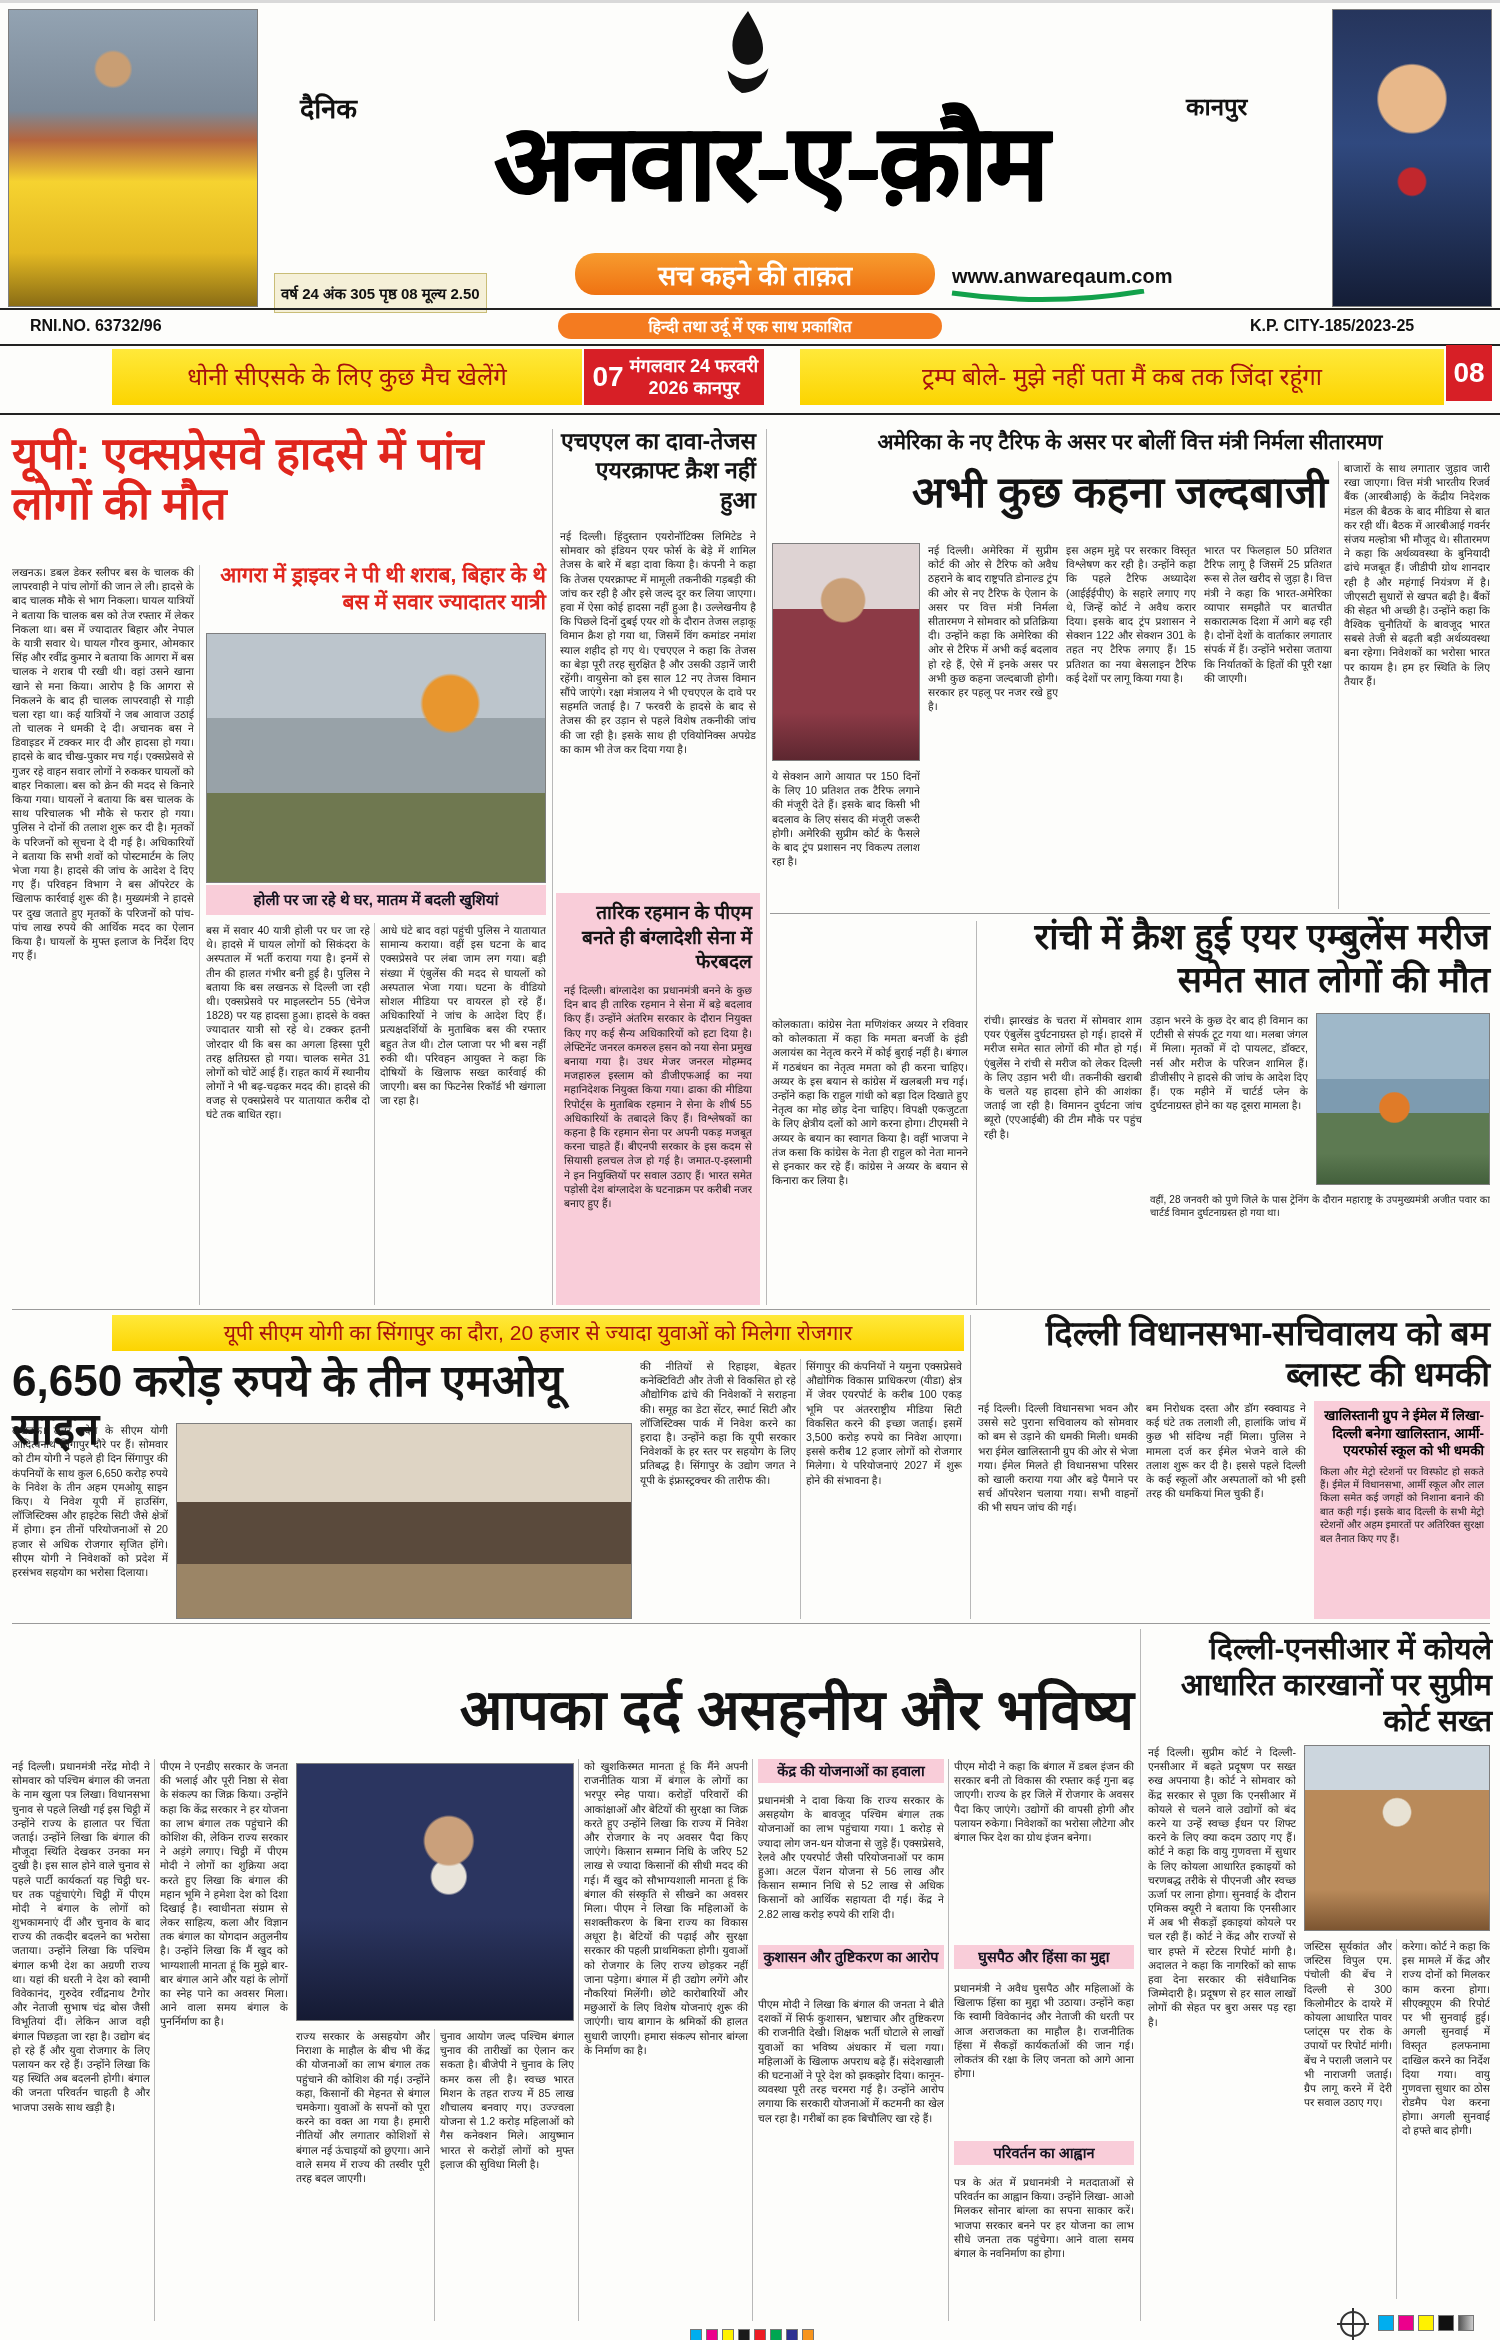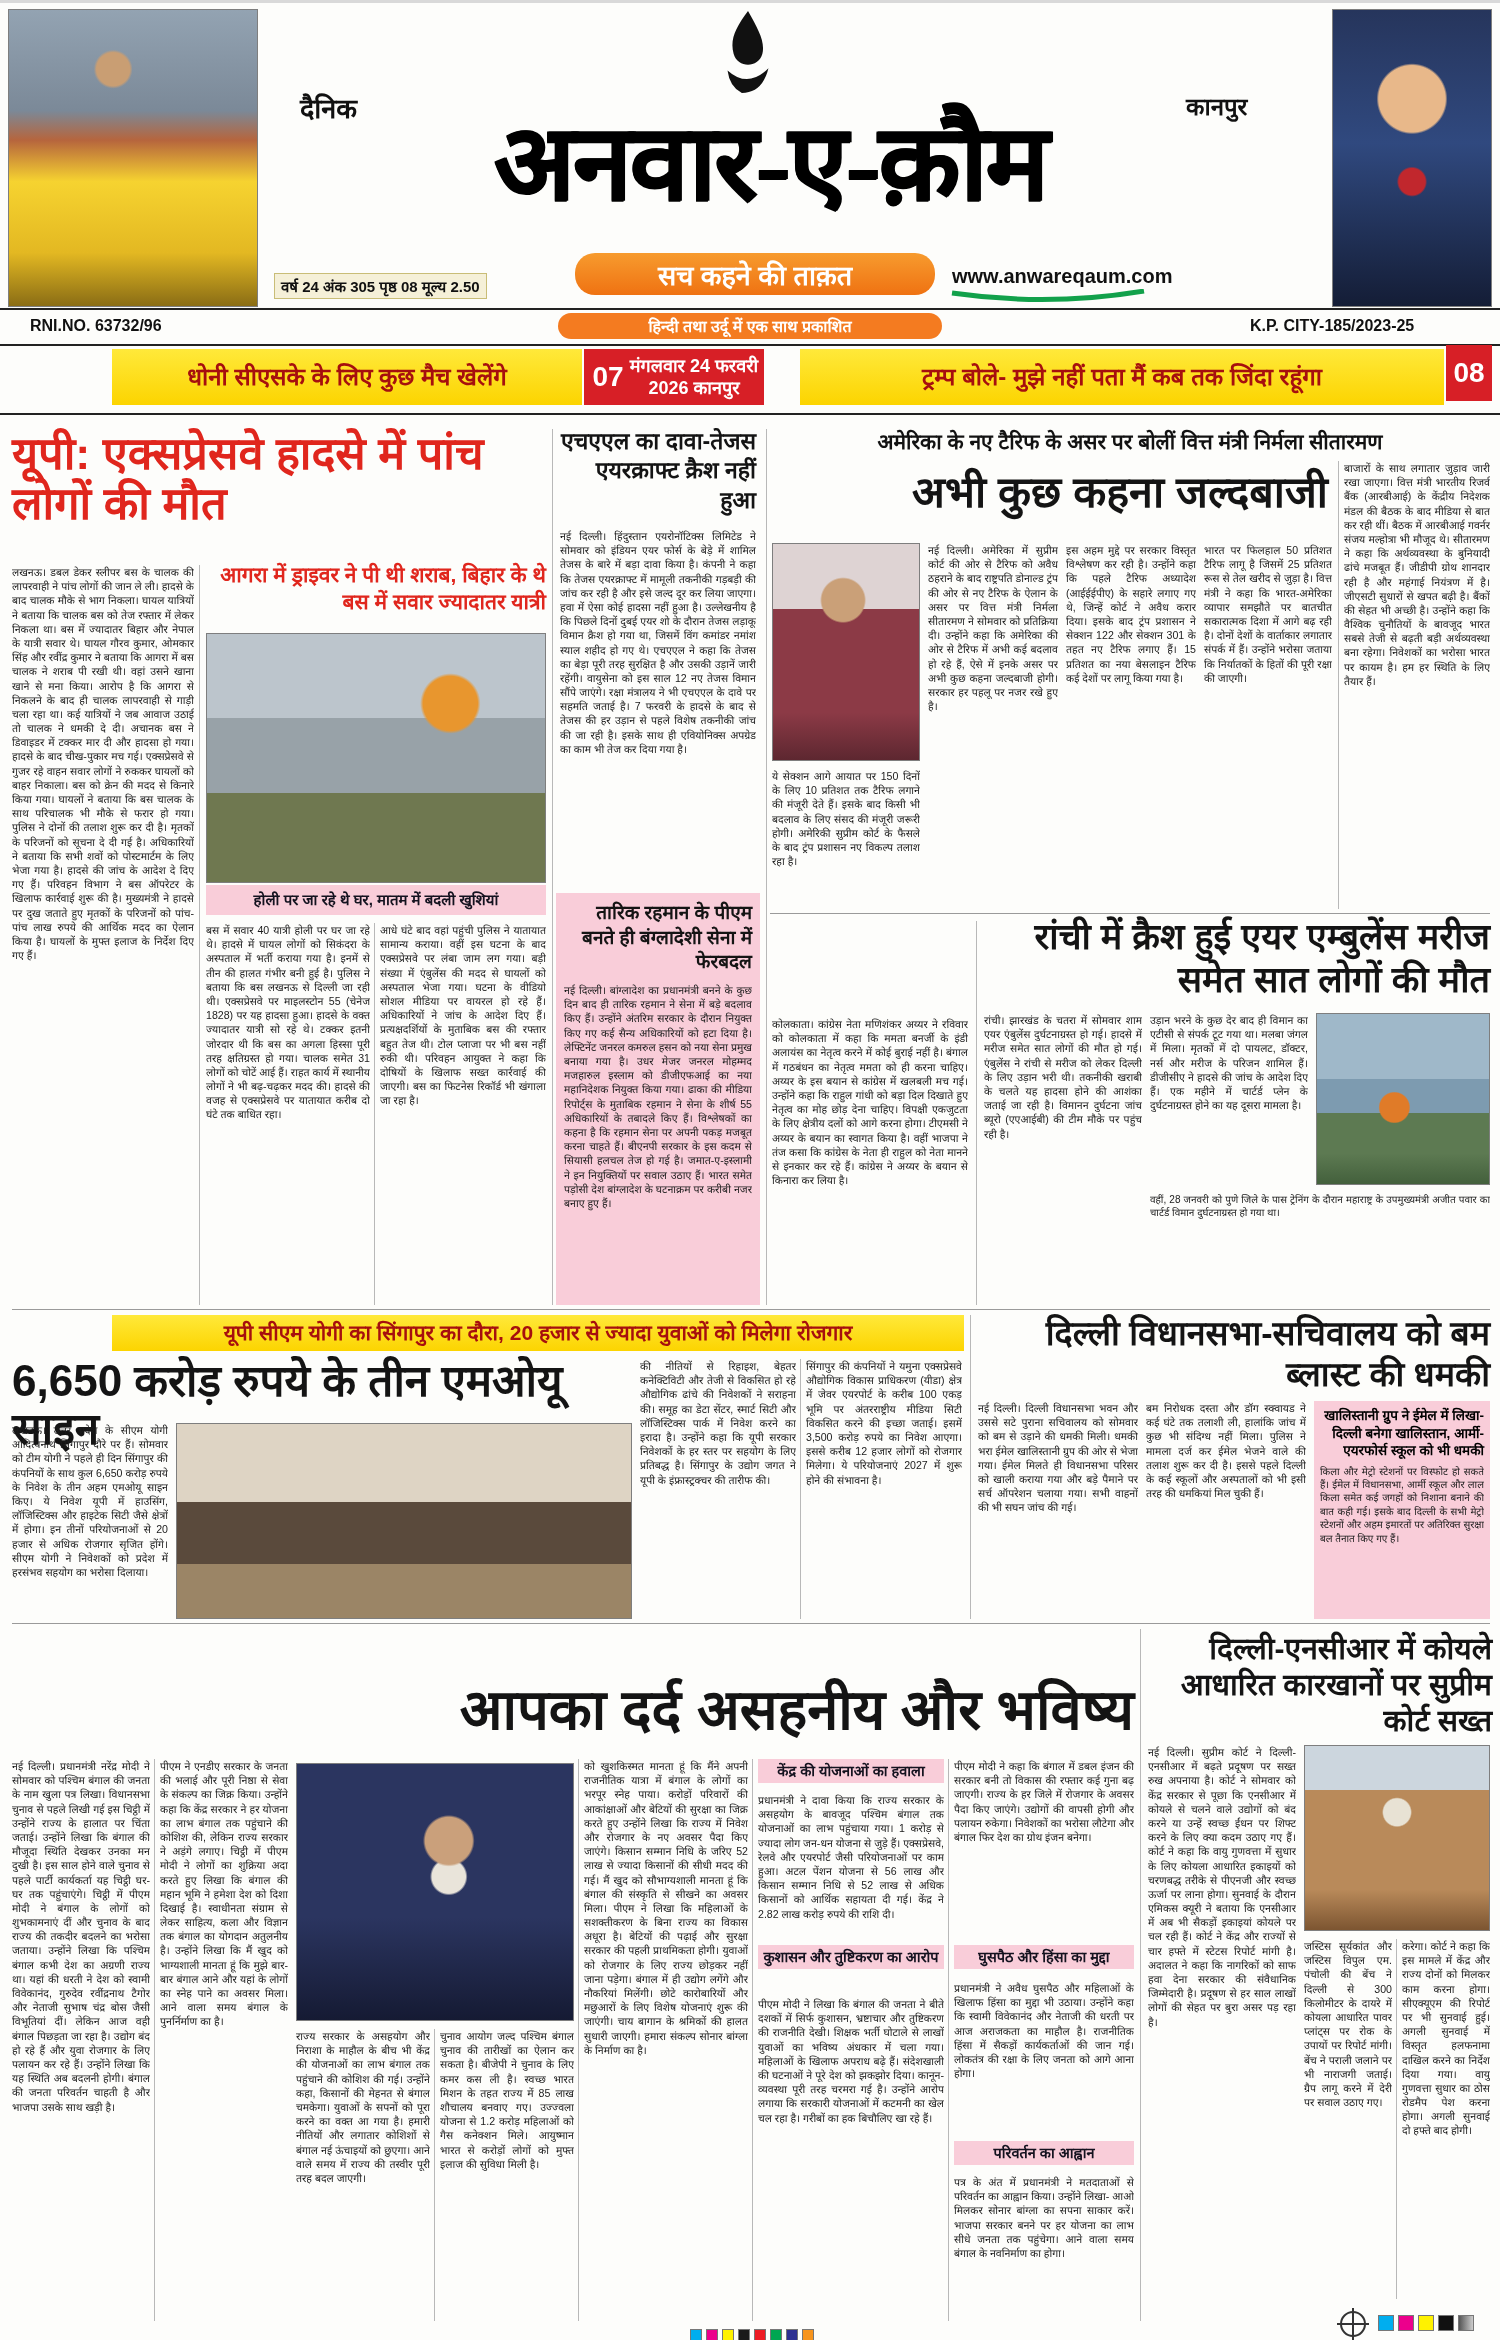--- a/index.html
+++ b/index.html
@@ -7,21 +7,21 @@
   body{font-family:"Liberation Sans",sans-serif}
   .page{position:relative;width:1500px;height:2340px;background:#fdfdfb;margin:3px auto;overflow:hidden}
   .abs{position:absolute}
   .bt{font-size:10.6px;line-height:1.34;text-align:justify;color:#1b1b1b;overflow:hidden}
   .hl{font-weight:bold;color:#111}
   .red{color:#d6251f}
   .center{text-align:right}
   .vr{position:absolute;width:1px;background:#b8b8b8}
   .hr{position:absolute;background:#222}
   .hrg{position:absolute;background:#9a9a9a}
-  .yellowbar{background:linear-gradient(180deg,#ffe93a,#fcd400);color:#a60f0e;font-weight:bold;
+  .yellowbar{background:linear-gradient(180deg,#ffe93a,#fcd400);color:#a60f0e;font-weight:normal;
              display:flex;align-items:center;justify-content:center;line-height:1.1}
   .redbox{background:#d71f26;color:#fff;font-weight:bold;display:flex;align-items:center;justify-content:center;
           flex-direction:column;text-align:center}
   .pinkbox{background:#f9cdd9}
   .pinkhead{background:#f9cdd9;font-weight:bold;color:#14121f;text-align:center}
   .photo{position:absolute;border:1px solid #7e7e7e}
   .ph-dhoni{background:radial-gradient(circle at 42% 20%,#c99e73 0 6%,transparent 7%),
             linear-gradient(180deg,#93a3b2 0%,#7b8998 34%,#b6653d 44%,#f6d330 58%,#e3b822 82%,#8a6d15 100%)}
   .ph-trump{background:radial-gradient(circle at 50% 30%,#e8b88a 0 15%,transparent 16%),
             radial-gradient(circle at 50% 58%,#c1272d 0 7%,transparent 8%),
@@ -61,21 +61,21 @@
       <path d="M30 2 C18 18 12 30 16 44 C20 58 40 58 44 44 C47 32 40 20 30 2 Z" fill="#111"></path>
       <path d="M10 60 Q30 78 50 58 Q44 82 24 82 Q12 76 10 60 Z" fill="#111"></path>
     </svg>
   </div>
 
   <div class="abs hl" style="left:300px;top:86px;font-size:27px">दैनिक</div>
   <div class="abs hl" style="left:1186px;top:86px;font-size:24px">कानपुर</div>
 
   <div class="abs nameplate" style="left:280px;top:92px;width:980px;font-size:106px;line-height:1.3">अनवार-ए-क़ौम</div>
 
-  <div class="abs hl" style="left:274px;top:270px;font-size:15px;background:#f5f0d8;padding:2px 6px;border:1px solid #c9bd77">वर्ष 24  अंक 305  पृष्ठ 08  मूल्य 2.50</div>
+  <div class="abs hl" style="left:274px;top:270px;font-size:15px;background:#f5f0d8;padding:9px 6px;border:1px solid #c9bd77">वर्ष 24  अंक 305  पृष्ठ 08  मूल्य 2.50</div>
 
   <div class="abs tagline" style="left:575px;top:250px;width:360px;height:42px;font-size:27px">सच कहने की ताक़त</div>
 
   <div class="abs hl" style="left:952px;top:262px;font-size:20px">www.anwareqaum.com</div>
   <div class="abs" style="left:948px;top:286px;width:200px;height:16px">
     <svg viewBox="0 0 200 16" width="200" height="16">
         <path d="M4 4 Q100 18 196 2" stroke="#12a14b" stroke-width="5" fill="none"></path>
       </svg>
   </div>
 

